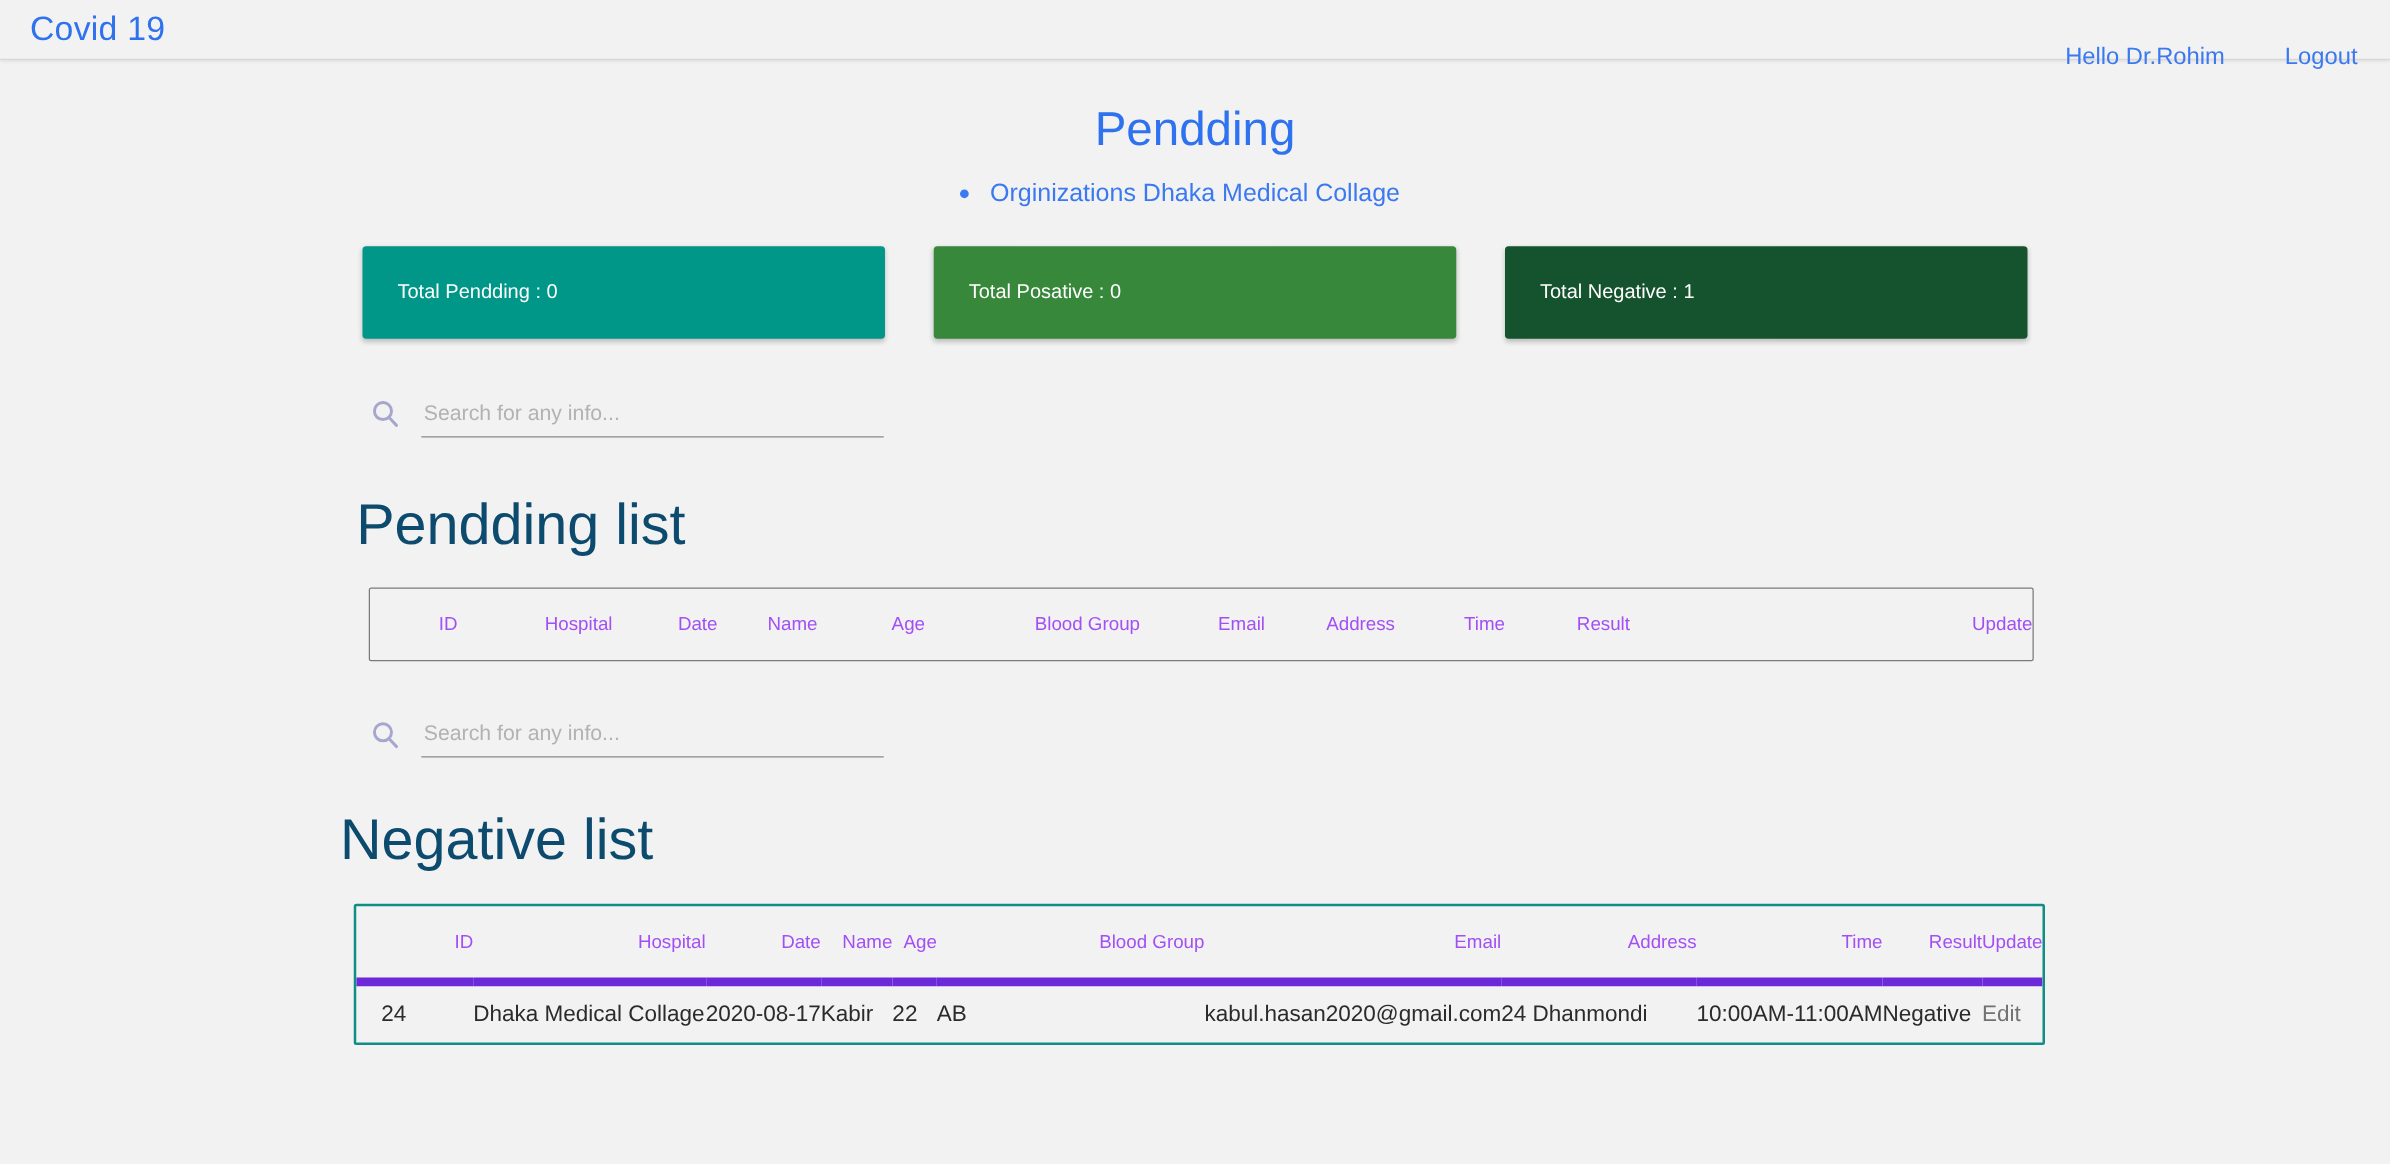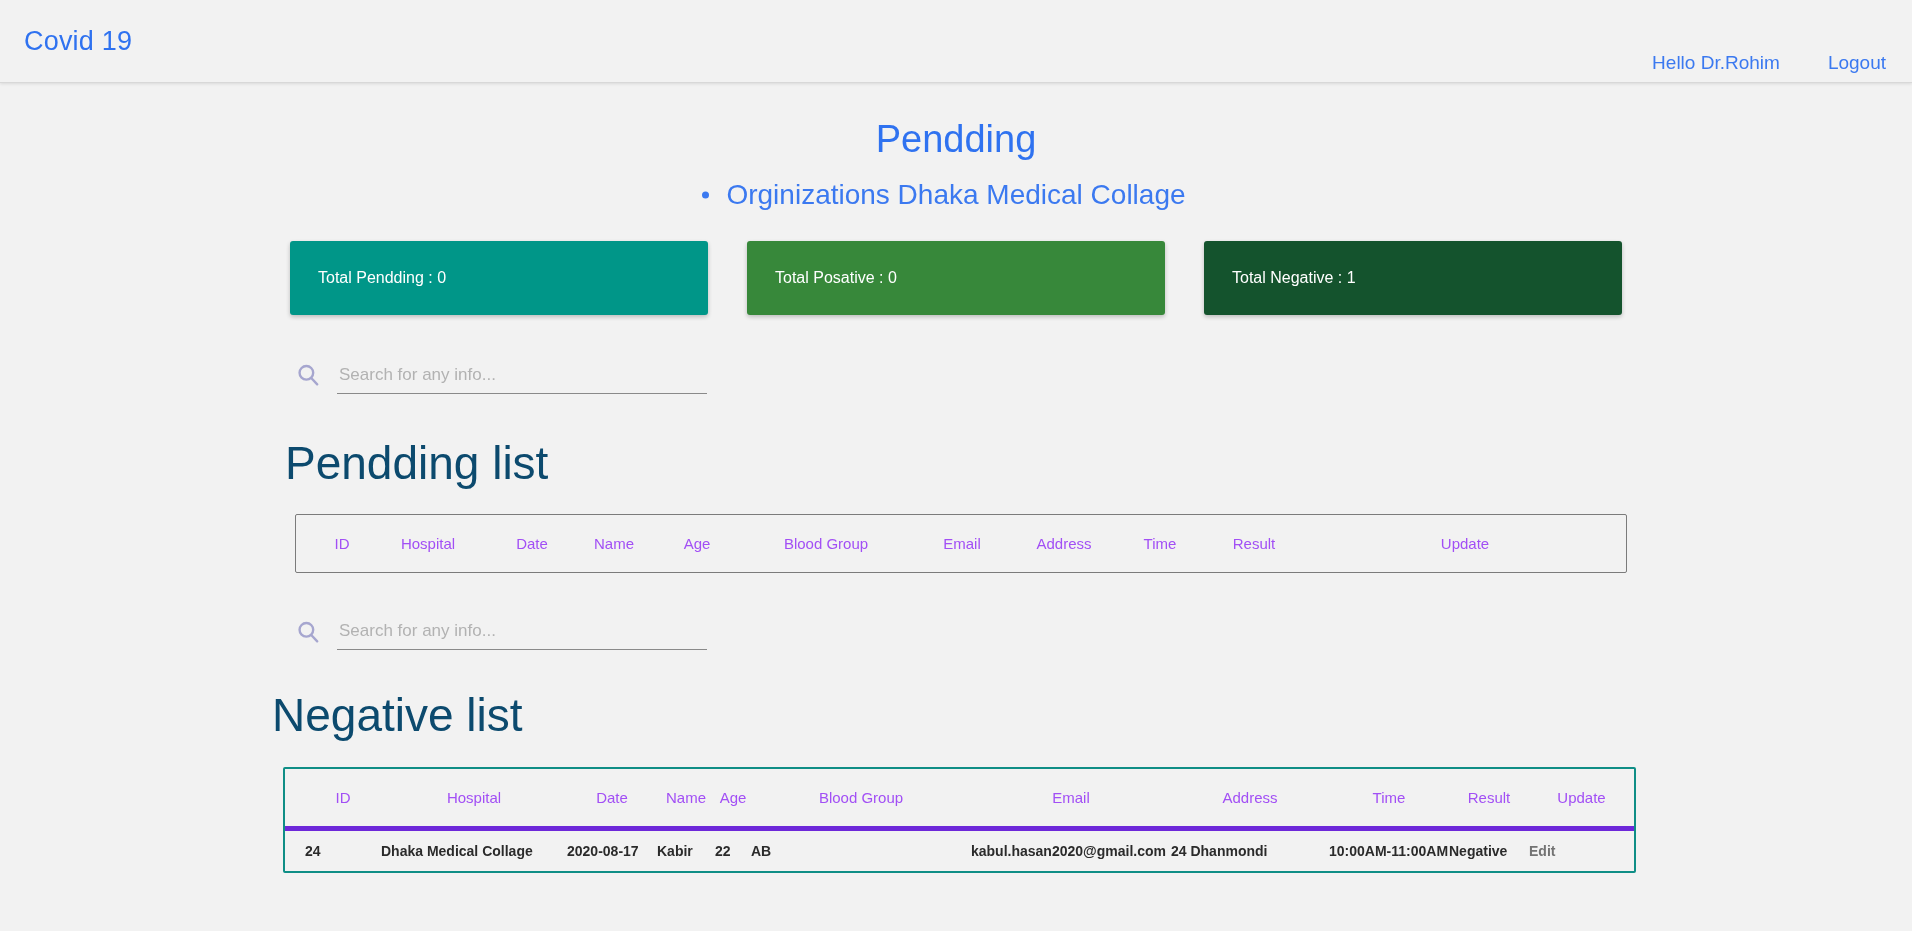--- a/index.html
+++ b/index.html
@@ -7,21 +7,21 @@
   html, body {
     width: 1912px;
     height: 931px;
     overflow: hidden;
     background: #f2f2f2;
     font-family: "Liberation Sans", sans-serif;
   }
 
   
   .navbar {
-    height: 83px;
+    height: 48px;
     background: #f2f2f2;
     border-bottom: 1px solid #d8d8d8;
     box-shadow: 0 1px 3px rgba(0,0,0,0.10);
     display: flex;
     align-items: center;
     justify-content: space-between;
     padding: 0 26px 0 24px;
     position: relative;
     z-index: 5;
   }
@@ -61,21 +61,21 @@
     line-height: 1.2;
     margin-bottom: 16px;
   }
 
   .org-list {
     list-style: none;
     text-align: center;
     margin-bottom: 30px;
   }
   .org-list li {
-    font-size: 28px;
+    font-size: 20px;
     color: #3b79f0;
     position: relative;
     display: inline-block;
   }
   .org-list li .bullet {
     position: absolute;
     left: -24px;
     top: 50%;
     transform: translateY(-50%);
     width: 7px;
@@ -156,31 +156,30 @@
   }
   .table-wrap.teal {
     border: 2px solid #0f8e86;
     margin: 0 276px 0 283px;
   }
   table { width: 100%; border-collapse: collapse; }
   thead th {
     font-size: 15px;
     font-weight: 400;
     color: #a24ff5;
-    text-align: center;
+    text-align: right;
     padding: 20px 0 20px 0;
     white-space: nowrap;
   }
   tbody td {
-    font-size: 14px;
+    font-size: 18px;
     color: #2b2b2b;
     padding: 12px 0;
-    border-top: 5px solid #6d28d9;
-    white-space: nowrap;
-    font-weight: bold;
+    border-top: 7px solid #6d28d9;
+    white-space: nowrap;
   }
   tbody td a { color: #737373; text-decoration: none; }
 
   .pend-table thead th:nth-child(1) { padding-left: 22px; width: 70px; }
   .pend-table thead th:nth-child(2) { width: 124px; }
   .pend-table thead th:nth-child(3) { width: 84px; }
   .pend-table thead th:nth-child(4) { width: 80px; }
   .pend-table thead th:nth-child(5) { width: 86px; }
   .pend-table thead th:nth-child(6) { width: 172px; }
   .pend-table thead th:nth-child(7) { width: 100px; }

